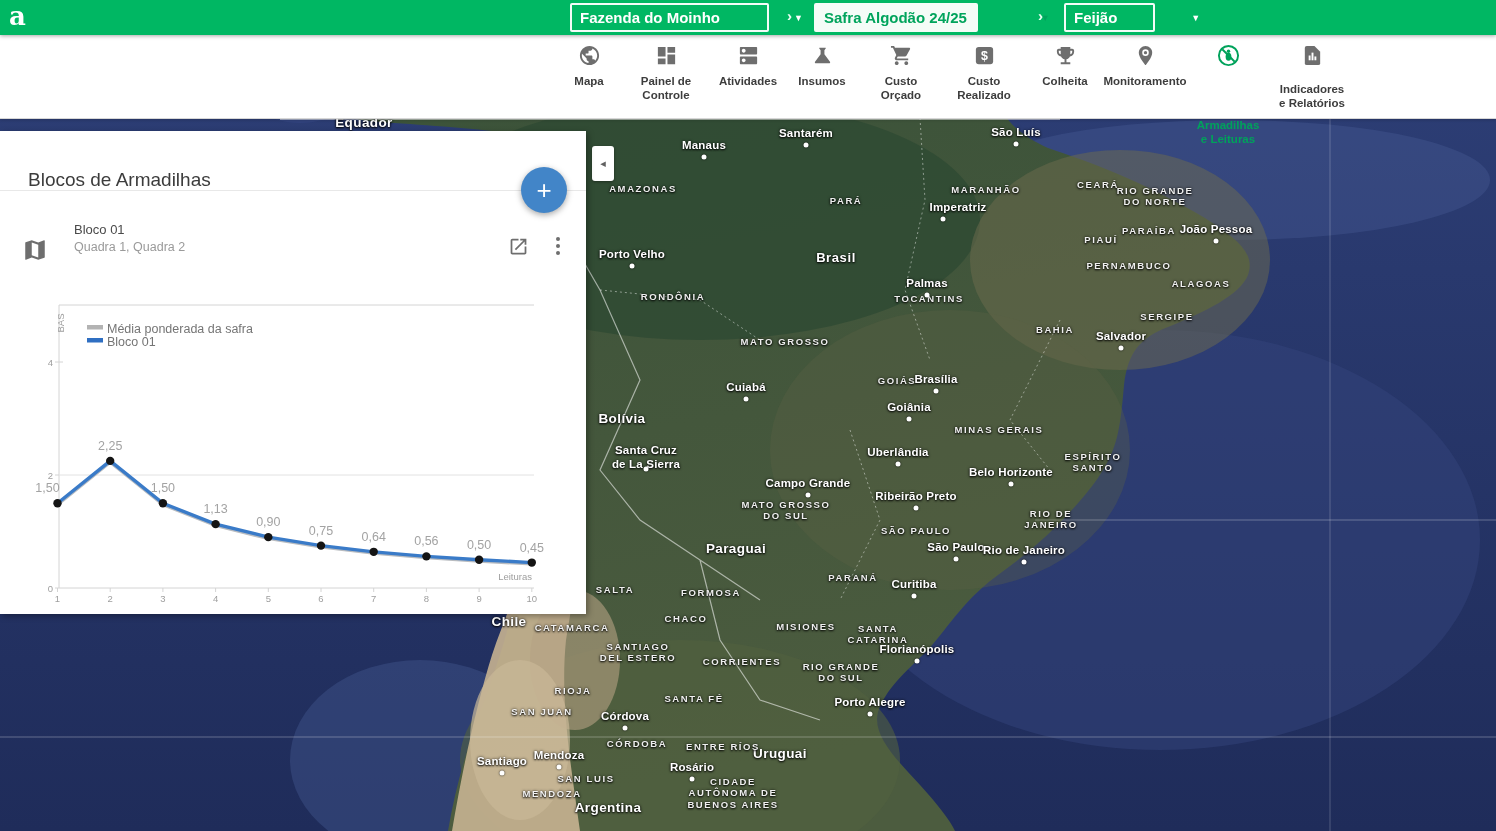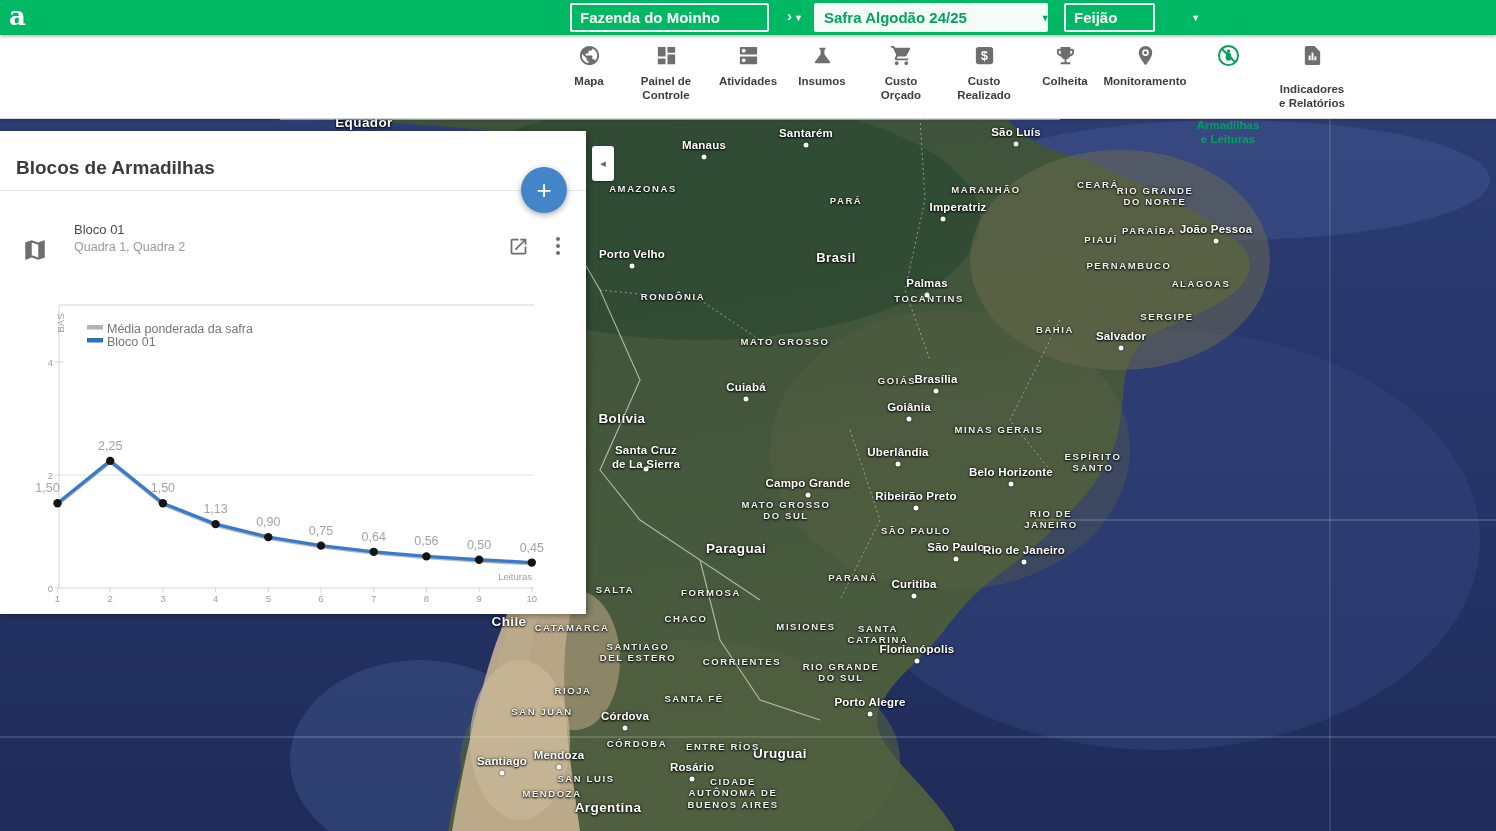--- a/index.html
+++ b/index.html
@@ -228,21 +228,21 @@
 
 <header class="topbar">
   <span class="logo">a</span>
 
   <div class="bc-btn" style="left:570px;width:199px;">
     <span class="lbl">Fazenda do Moinho</span>
     <span class="sep"></span>
     <span class="caret">▼</span>
   </div>
   <span class="bc-sep" style="left:787px;">›</span>
-  <div class="bc-btn solid" style="left:814px;width:234px;">
+  <div class="bc-btn solid" style="left:814px;width:164px;">
     <span class="lbl">Safra Algodão 24/25</span>
     <span class="sep"></span>
     <span class="caret">▼</span>
   </div>
   <span class="bc-sep" style="left:1038px;">›</span>
   <div class="bc-btn" style="left:1064px;width:91px;">
     <span class="lbl">Feijão</span>
     <span class="sep"></span>
     <span class="caret">▼</span>
   </div>
@@ -323,21 +323,21 @@
       <span class="tb-label">Indicadores
 e Relatórios</span>
     </div>
   </nav>
 
 <button class="collapse-btn">
   <span>◂</span>
 </button>
 
 <section class="panel">
-  <h1 class="panel-title" style="margin:0;font-weight:bold;">Blocos de Armadilhas</h1>
+  <h1 class="panel-title" style="margin:12px;font-weight:normal;">Blocos de Armadilhas</h1>
   <div class="panel-divider"></div>
   <button class="fab">+</button>
 
   <svg class="card-icon" viewBox="0 0 24 24">
     <path d="M20.5 3l-.16.03L15 5.1 9 3 3.36 4.9c-.21.07-.36.25-.36.48V20.5c0 .28.22.5.5.5l.16-.03L9 18.9l6 2.1 5.64-1.9c.21-.07.36-.25.36-.48V3.5c0-.28-.22-.5-.5-.5zM15 19l-6-2.11V5l6 2.11V19z"></path>
   </svg>
   <div class="card-title">Bloco 01</div>
   <div class="card-sub">Quadra 1, Quadra 2</div>
   <svg class="card-open" viewBox="0 0 24 24">
     <path d="M19 19H5V5h7V3H5c-1.11 0-2 .9-2 2v14c0 1.1.89 2 2 2h14c1.1 0 2-.9 2-2v-7h-2v7zM14 3v2h3.59l-9.83 9.83 1.41 1.41L19 6.41V10h2V3h-7z"></path>

